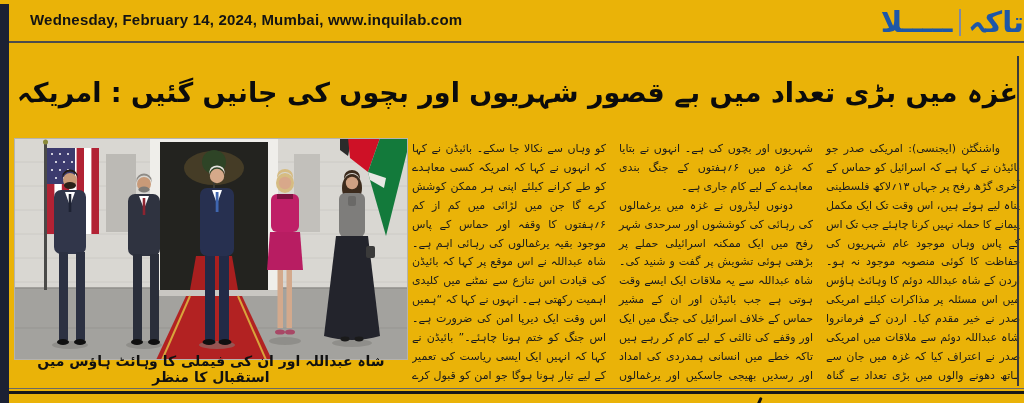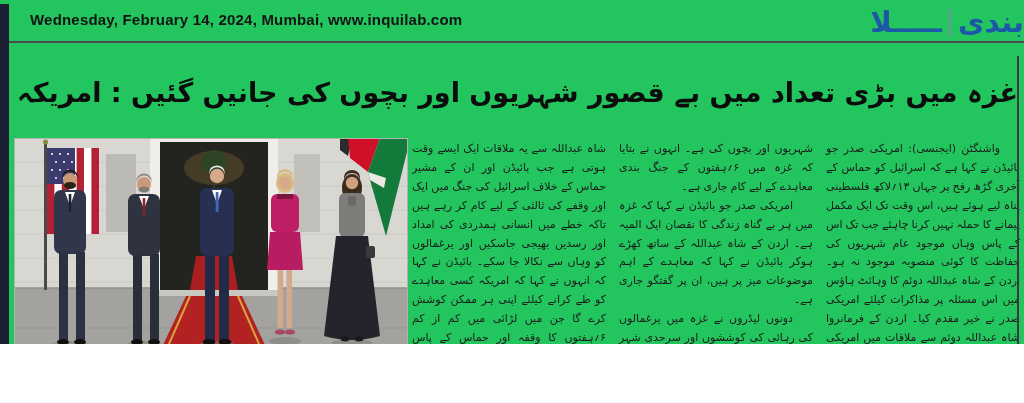--- a/index.html
+++ b/index.html
@@ -1,17 +1,17 @@
 <!DOCTYPE html>
 <html><head>
 <meta charset="utf-8">
 <style>
   html,body{margin:0;padding:0;background:#fff;}
   #page{
-    position:relative;width:1024px;height:344px;background:#22c55e;
+    position:relative;width:1024px;height:403px;background:#eab308;
     overflow:hidden;font-family:"Liberation Sans",sans-serif;
   }
   .edge-strip{position:absolute;left:0;top:4px;width:9px;height:399px;background:#1b2133;}
   .dateline{
     position:absolute;left:30px;top:11px;font-size:15px;font-weight:bold;
     color:#141414;letter-spacing:.2px;
   }
   .masthead{
     position:absolute;right:0;top:2px;height:40px;display:flex;align-items:center;
     gap:7px;direction:ltr;
@@ -53,21 +53,21 @@
 
 <div id="page">
 
   <div class="edge-strip"></div>
 
   <div class="dateline">Wednesday, February 14, 2024, Mumbai, www.inquilab.com</div>
 
   <div class="masthead">
     <span class="frag">ـــــلا</span>
     <span class="mast-divider"></span>
-    <span class="section">بندی</span>
+    <span class="section">تاکہ</span>
   </div>
 
   <div class="header-rule"></div>
 
   <div class="headline">غزہ میں بڑی تعداد میں بے قصور شہریوں اور بچوں کی جانیں گئیں : امریکہ کے صدر بائیڈن کا اعتراف</div>
 
   <div class="photo-block">
     <svg width="394" height="222" viewBox="0 0 394 222">
 
       <g>
@@ -211,21 +211,20 @@
         <ellipse cx="345" cy="201" rx="4.5" ry="2.4" fill="#1a1a1a"></ellipse>
       </g>
       <rect x="0.5" y="0.5" width="393" height="221" fill="none" stroke="#b5b3ae" stroke-width="1"></rect>
     </svg>
   </div>
 
   <div class="caption">شاہ عبداللہ اور ان کی فیملی کا وہائٹ ہاؤس میں استقبال کا منظر</div>
 
   <div class="columns">
       <p>واشنگٹن (ایجنسی): امریکی صدر جو بائیڈن نے کہا ہے کہ اسرائیل کو حماس کے آخری گڑھ رفح پر جہاں ۱۳؍لاکھ فلسطینی پناہ لیے ہوئے ہیں، اس وقت تک ایک مکمل پیمانے کا حملہ نہیں کرنا چاہئے جب تک اس کے پاس وہاں موجود عام شہریوں کی حفاظت کا کوئی منصوبہ موجود نہ ہو۔ اردن کے شاہ عبداللہ دوئم کا وہائٹ ہاؤس میں اس مسئلہ پر مذاکرات کیلئے امریکی صدر نے خیر مقدم کیا۔ اردن کے فرمانروا شاہ عبداللہ دوئم سے ملاقات میں امریکی صدر نے اعتراف کیا کہ غزہ میں جان سے ہاتھ دھونے والوں میں بڑی تعداد بے گناہ شہریوں اور بچوں کی ہے۔ انہوں نے بتایا کہ غزہ میں ۶؍ہفتوں کے جنگ بندی معاہدے کے لیے کام جاری ہے۔</p>
-      <p>امریکی صدر جو بائیڈن نے کہا کہ غزہ میں ہر بے گناہ زندگی کا نقصان ایک المیہ ہے۔ اردن کے شاہ عبداللہ کے ساتھ کھڑے ہوکر بائیڈن نے کہا کہ معاہدے کے اہم موضوعات میز پر ہیں، ان پر گفتگو جاری ہے۔</p>
       <p>دونوں لیڈروں نے غزہ میں یرغمالوں کی رہائی کی کوششوں اور سرحدی شہر رفح میں ایک ممکنہ اسرائیلی حملے پر بڑھتی ہوئی تشویش پر گفت و شنید کی۔ شاہ عبداللہ سے یہ ملاقات ایک ایسے وقت ہوتی ہے جب بائیڈن اور ان کے مشیر حماس کے خلاف اسرائیل کی جنگ میں ایک اور وقفے کی ثالثی کے لیے کام کر رہے ہیں تاکہ خطے میں انسانی ہمدردی کی امداد اور رسدیں بھیجی جاسکیں اور یرغمالوں کو وہاں سے نکالا جا سکے۔ بائیڈن نے کہا کہ انہوں نے کہا کہ امریکہ کسی معاہدے کو طے کرانے کیلئے اپنی ہر ممکن کوشش کرے گا جن میں لڑائی میں کم از کم ۶؍ہفتوں کا وقفہ اور حماس کے پاس موجود بقیہ یرغمالوں کی رہائی اہم ہے۔ شاہ عبداللہ نے اس موقع پر کہا کہ بائیڈن کی قیادت اس تنازع سے نمٹنے میں کلیدی اہمیت رکھتی ہے۔ انہوں نے کہا کہ “ہمیں اس وقت ایک دیرپا امن کی ضرورت ہے۔ اس جنگ کو ختم ہونا چاہئے۔” بائیڈن نے کہا کہ انہیں ایک ایسی ریاست کی تعمیر کے لیے تیار ہونا ہوگا جو امن کو قبول کرے اور حماس اور اسلامی جہاد جیسی تنظیموں کی سرپرستی نہ کرے۔</p>
     </div>
 
   <div class="right-rule"></div>
   <div class="bottom-rule-thin"></div>
   <div class="bottom-rule-thick"></div>
   <div class="cropped-glyph"></div>
 
 </div>
 

